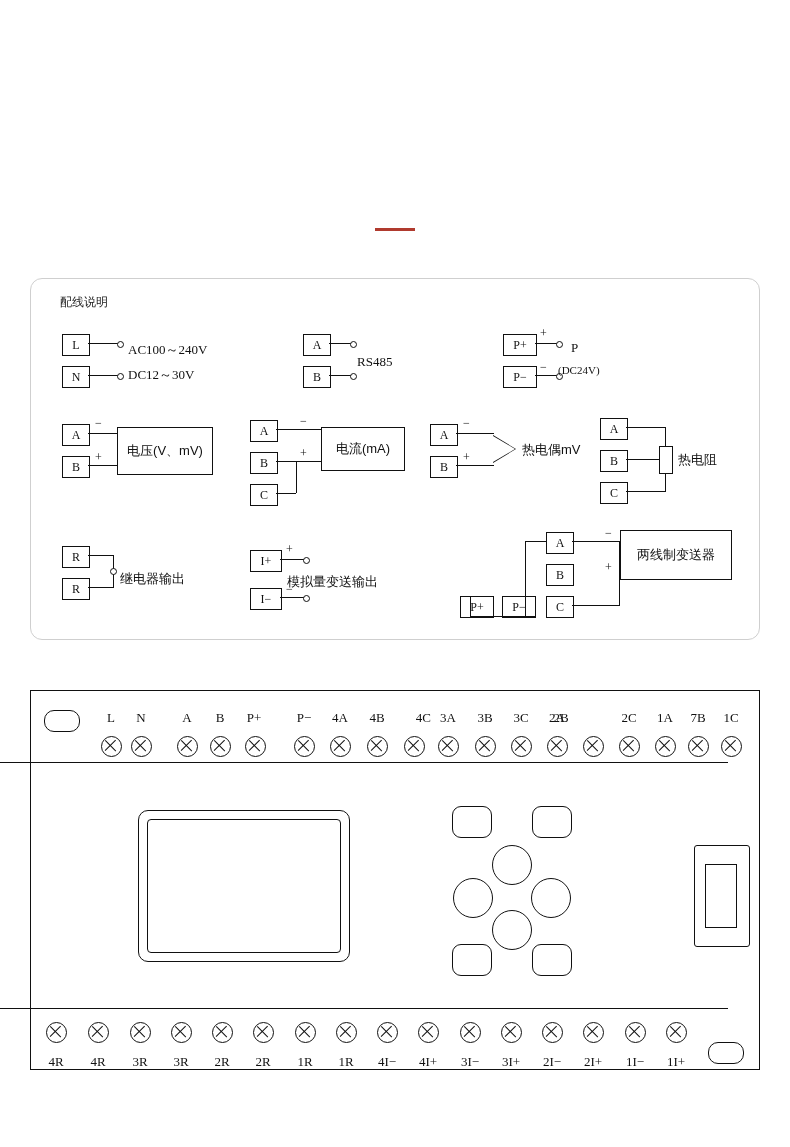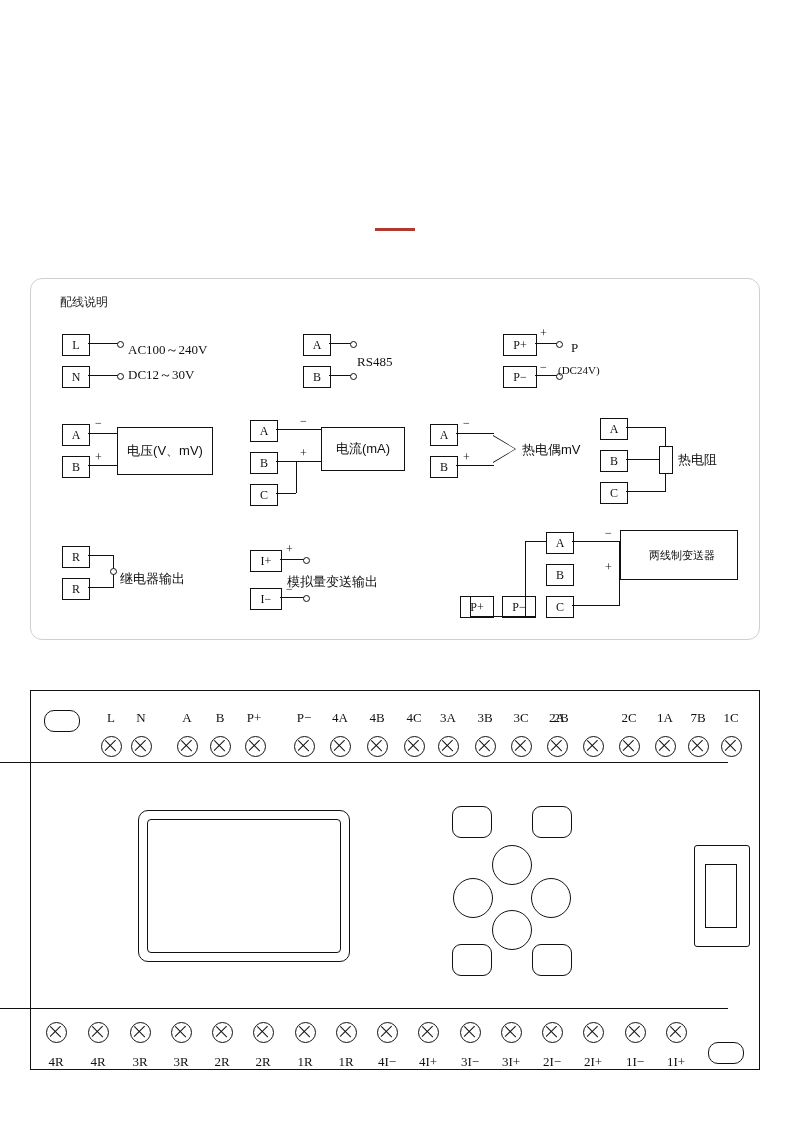--- a/index.html
+++ b/index.html
@@ -232,39 +232,39 @@
   <div class="v" style="left:525px;top:541px;height:75px;"></div>
   <div class="h" style="left:525px;top:616px;width:10px;"></div>
   <div class="h" style="left:572px;top:541px;width:48px;"></div>
   <div class="h" style="left:572px;top:605px;width:48px;"></div>
   <div class="v" style="left:619px;top:541px;height:30px;"></div>
   <div class="v" style="left:619px;top:571px;height:34px;"></div>
   <div class="h" style="left:470px;top:616px;width:55px;"></div>
   <div class="v" style="left:470px;top:596px;height:20px;"></div>
   <div class="sym" style="left:605px;top:526px;">−</div>
   <div class="sym" style="left:605px;top:560px;">+</div>
-  <div class="dbox" style="left:620px;top:530px;width:110px;height:48px;font-size:11px;padding-left:6px;">两线制变送器</div>
+  <div class="dbox" style="left:620px;top:530px;width:110px;height:48px;font-size:13px;">两线制变送器</div>
 
   <div class="device"></div>
   <div class="dev-strip" style="top:762px;"></div>
   <div class="dev-strip" style="top:1008px;"></div>
 
   <div class="mount-hole" style="left:44px;top:710px;"></div>
   <div class="mount-hole" style="left:708px;top:1042px;"></div>
 
   <div>
     <div class="term-label" style="left:94px;top:710px;">L</div>
     <div class="term-label" style="left:124px;top:710px;">N</div>
     <div class="term-label" style="left:170px;top:710px;">A</div>
     <div class="term-label" style="left:203px;top:710px;">B</div>
     <div class="term-label" style="left:237px;top:710px;">P+</div>
     <div class="term-label" style="left:287px;top:710px;">P−</div>
     <div class="term-label" style="left:323px;top:710px;">4A</div>
     <div class="term-label" style="left:360px;top:710px;">4B</div>
-    <div class="term-label" style="left:397px;top:710px;">4C</div>
+    <div class="term-label" style="left:397px;top:710px;text-align:right;">4C</div>
     <div class="term-label" style="left:431px;top:710px;">3A</div>
     <div class="term-label" style="left:468px;top:710px;">3B</div>
     <div class="term-label" style="left:504px;top:710px;">3C</div>
     <div class="term-label" style="left:540px;top:710px;">2A</div>
     <div class="term-label" style="left:544px;top:710px;">2B</div>
     <div class="term-label" style="left:612px;top:710px;">2C</div>
     <div class="term-label" style="left:648px;top:710px;text-align:center;">1A</div>
     <div class="term-label" style="left:681px;top:710px;">7B</div>
     <div class="term-label" style="left:714px;top:710px;">1C</div>
 

